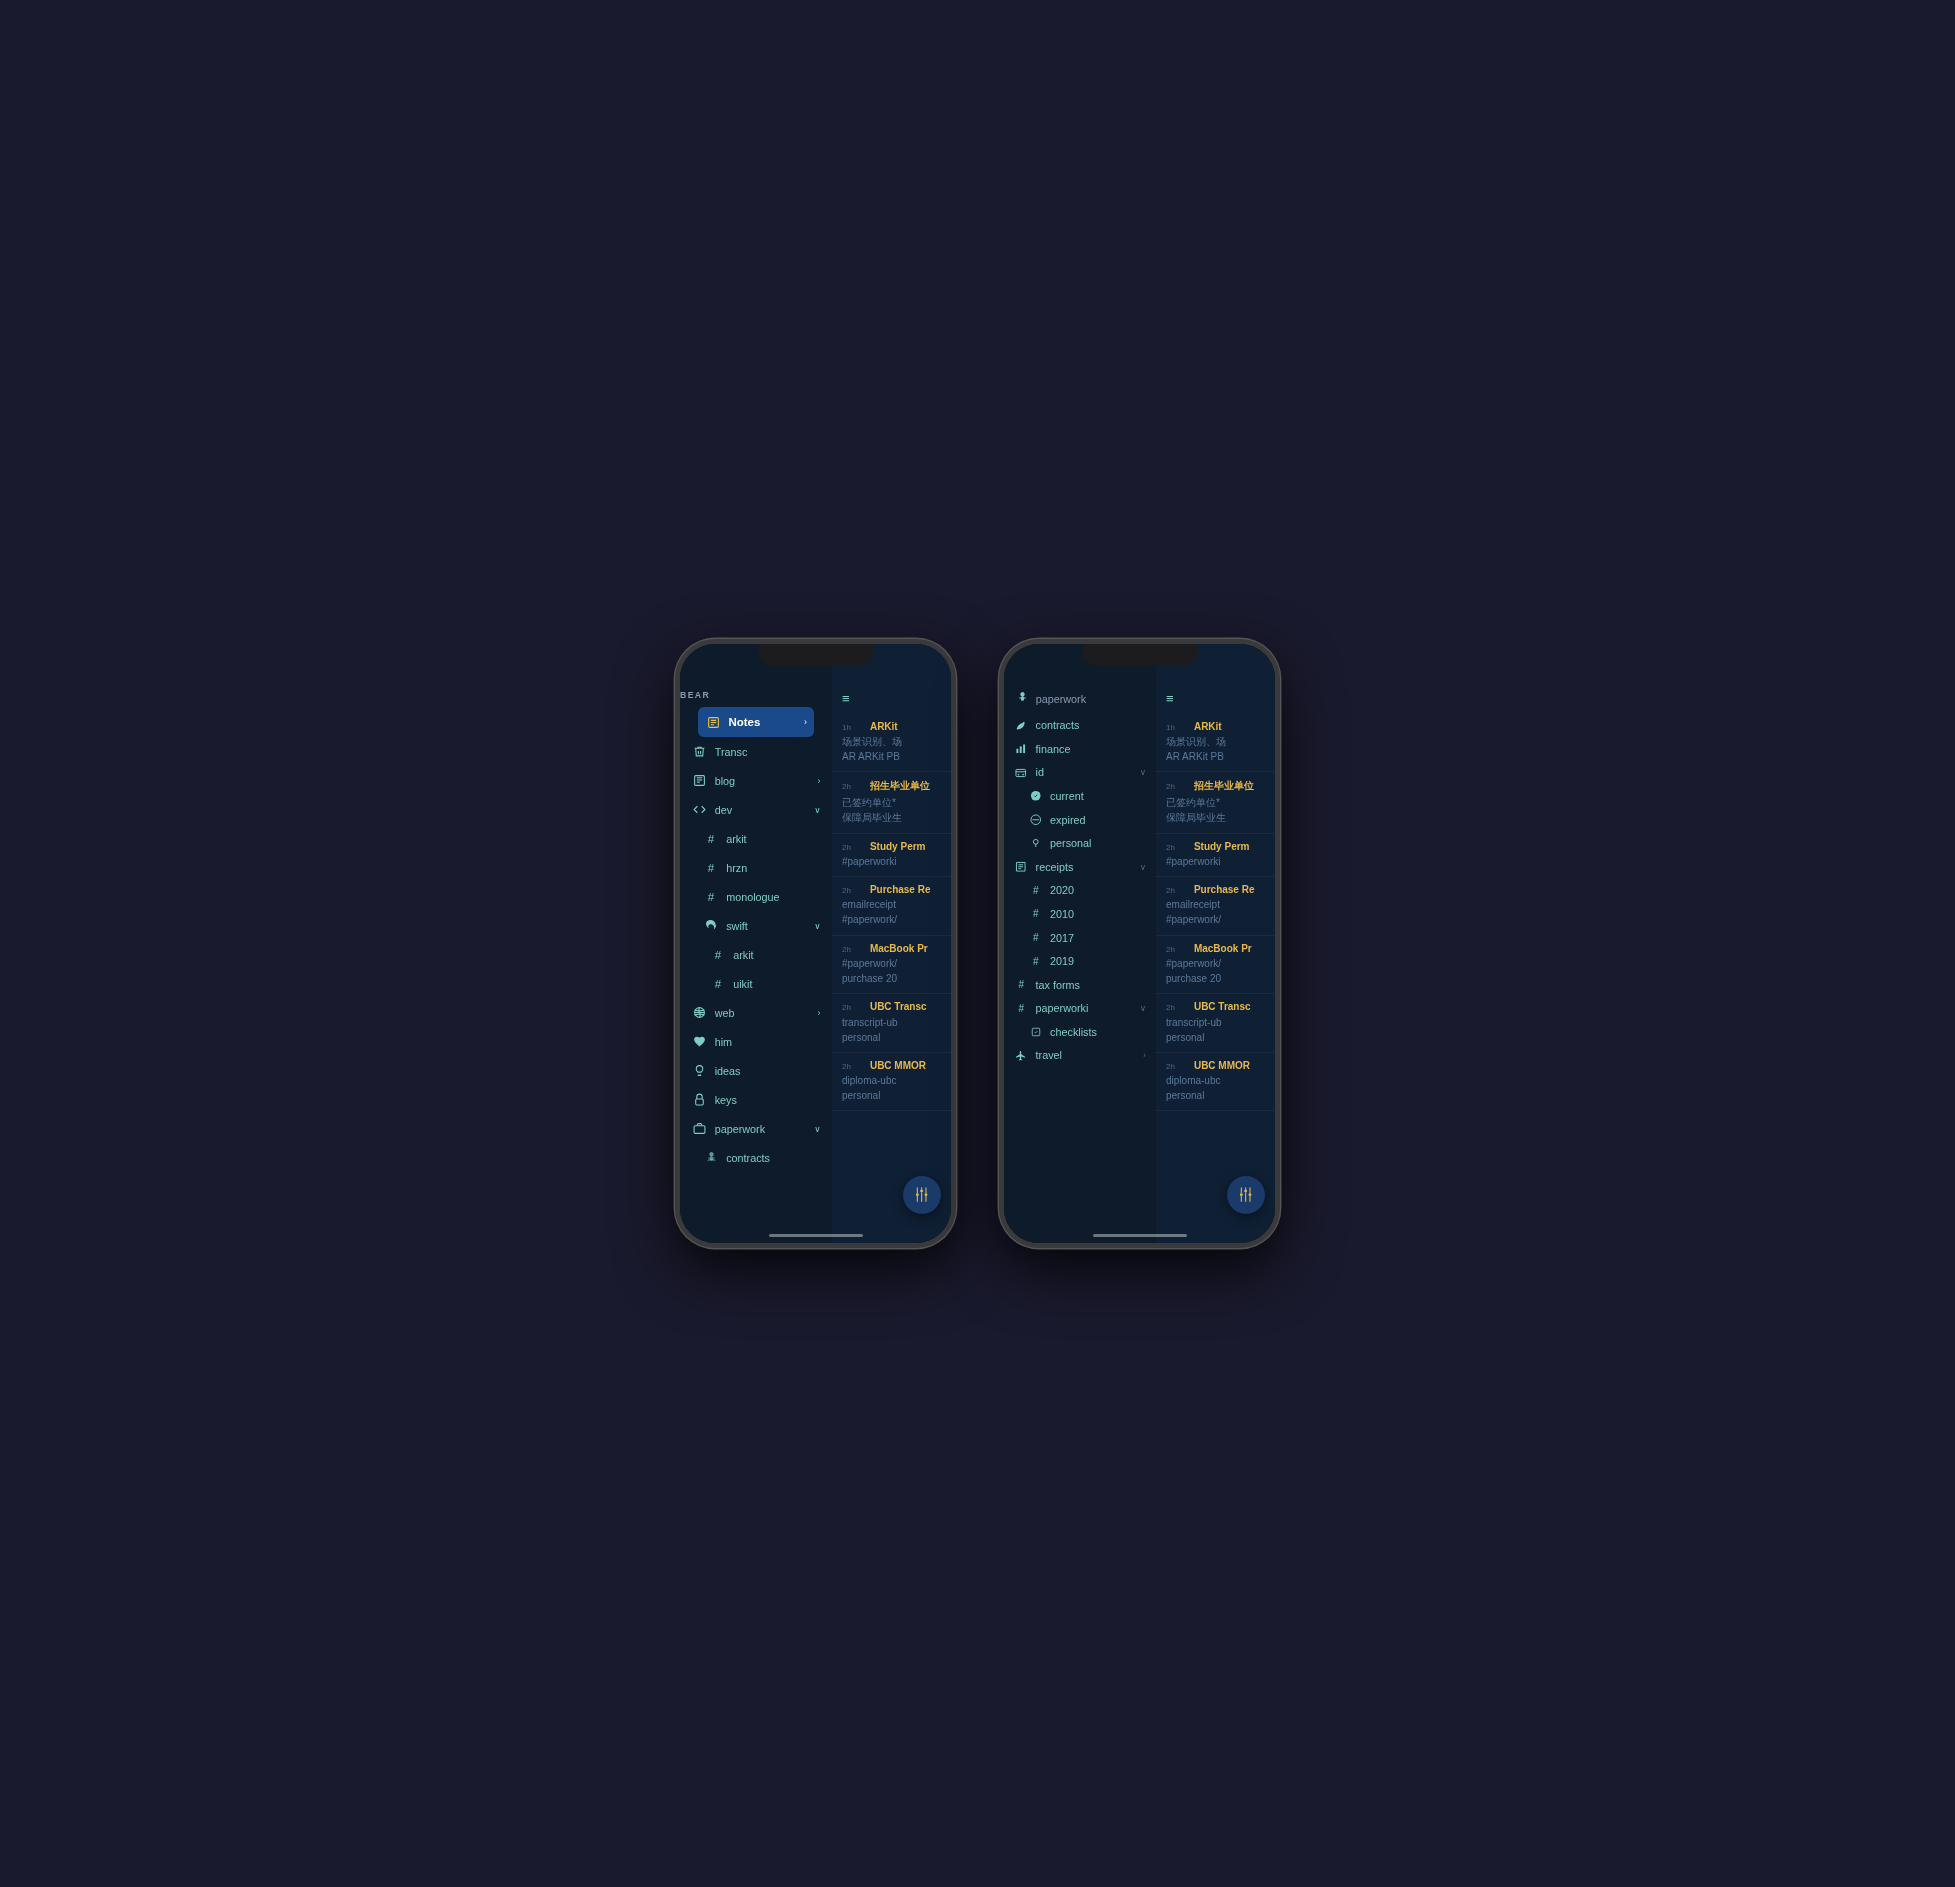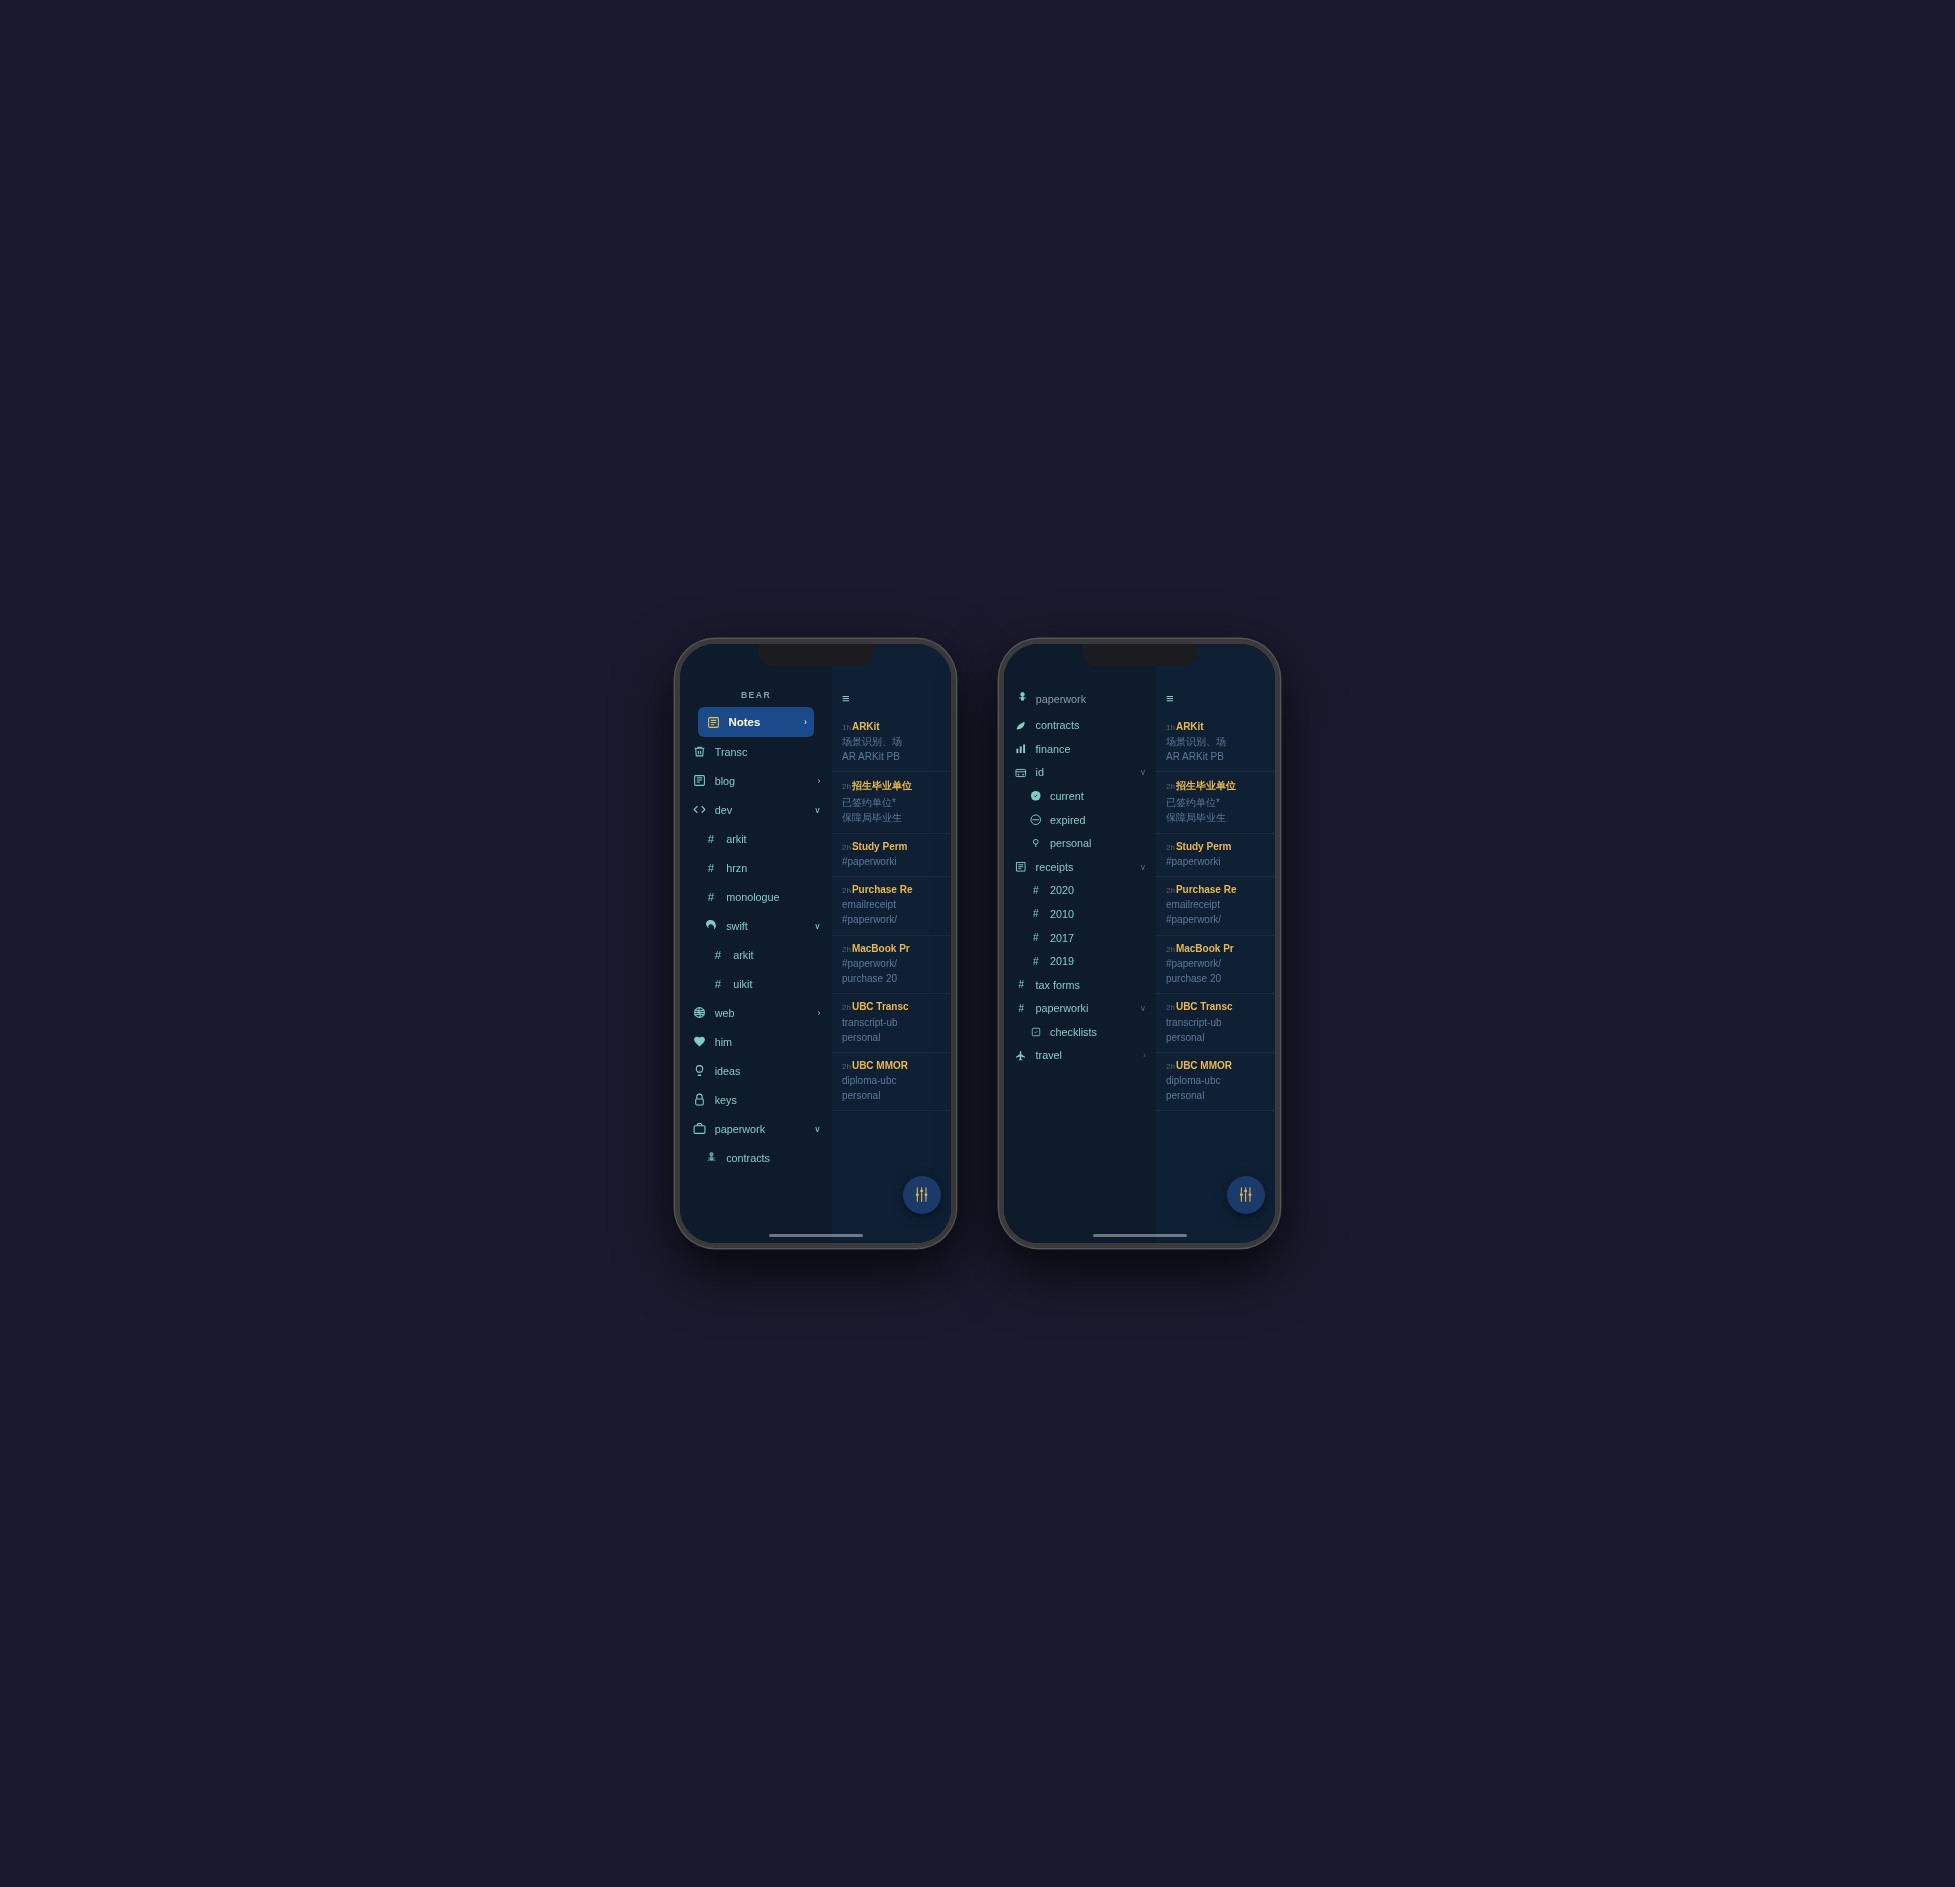--- a/index.html
+++ b/index.html
@@ -73,21 +73,20 @@
     .sidebar {
       width: 152px;
       background: #0d1b2a;
       height: 100%;
       overflow: hidden;
       padding-top: 40px;
       flex-shrink: 0;
     }
 
     .sidebar-header {
-      text-align: center;
       color: #8a9bb0;
       font-size: 8.7px;
       font-weight: 600;
       letter-spacing: 1.4px;
       padding: 5.8px 0 7.2px;
       text-transform: uppercase;
     }
 
     .sidebar-item {
       display: flex;
@@ -166,21 +165,21 @@
     }
 
     .note-item {
       padding: 7.2px 10px;
       border-bottom: 0.7px solid rgba(255,255,255,0.05);
     }
 
     .note-header {
       display: flex;
       align-items: baseline;
-      gap: 1px;
+      gap: 19px;
       margin-bottom: 2.2px;
     }
 
     .note-time {
       color: #556677;
       font-size: 8px;
       flex-shrink: 0;
     }
 
     .note-title {

